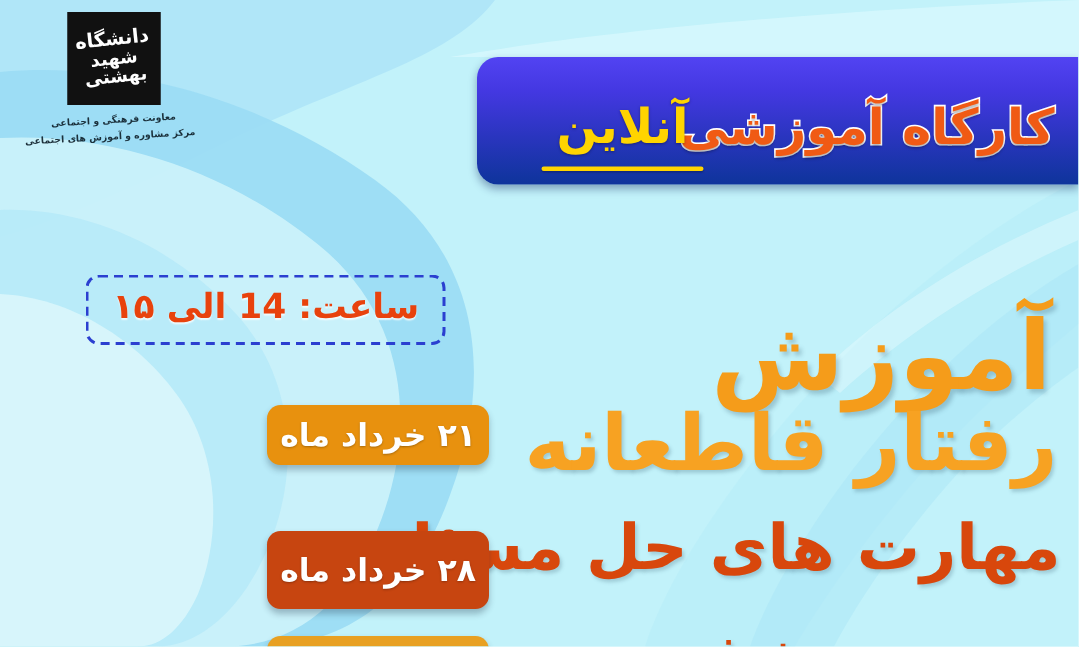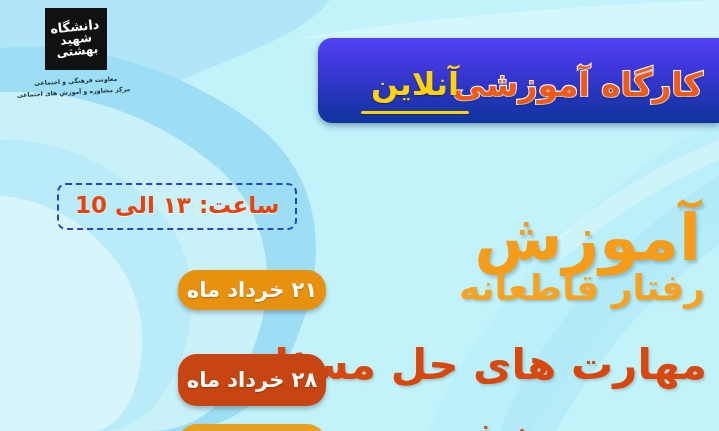--- a/index.html
+++ b/index.html
@@ -136,21 +136,21 @@
     font-size:23px;
     font-weight:700;
     line-height:1;
     white-space:nowrap;
     text-shadow:0 1px 1px rgba(255,255,255,.75);
   }
 
   
   .date-badge {
     position:absolute;
-    border-radius:19px;
+    border-radius:9px;
     display:flex;
     align-items:center;
     justify-content:center;
     box-shadow:0 3px 4px rgba(30,50,70,.30);
     z-index:6;
   }
   .date-badge .date-text {
     color:#ffffff;
     font-size:21px;
     font-weight:700;
@@ -185,21 +185,21 @@
   }
   #headline-1 {
     right:18px; top:172px;
     font-size:64px;
     color:#f59c1a;
     text-shadow:2px 3px 3px rgba(60,100,120,.30);
     margin-top:34px;
   }
   #headline-2 {
     right:14px; top:270px;
-    font-size:36px;
+    font-size:52px;
     color:#f7a222;
     text-shadow:1.5px 2px 2.5px rgba(60,100,120,.28);
   }
   #headline-3 {
     right:12px; top:344px;
     font-size:42px;
     color:#d8470c;
     text-shadow:1.5px 2px 2.5px rgba(60,100,120,.26);
   }
   #headline-4 {
@@ -271,21 +271,21 @@
     <div id="banner-inner">
       <div id="banner-main">کارگاه آموزشی</div>
       <div id="banner-online-wrap">
         <div id="banner-online">آنلاین</div>
         <div id="banner-online-underline"></div>
       </div>
     </div>
   </div>
 
   <div id="time-badge">
-    <div id="time-badge-text">ساعت: ۱۳ الی 10</div>
+    <div id="time-badge-text">ساعت: 14 الی ۱۵</div>
   </div>
 
   <div class="date-badge" id="date-badge-1">
     <span class="date-text">۲۱ خرداد ماه</span>
   </div>
   <div class="date-badge" id="date-badge-2">
     <span class="date-text">۲۸ خرداد ماه</span>
   </div>
   <div class="date-badge" id="date-badge-3">
     

